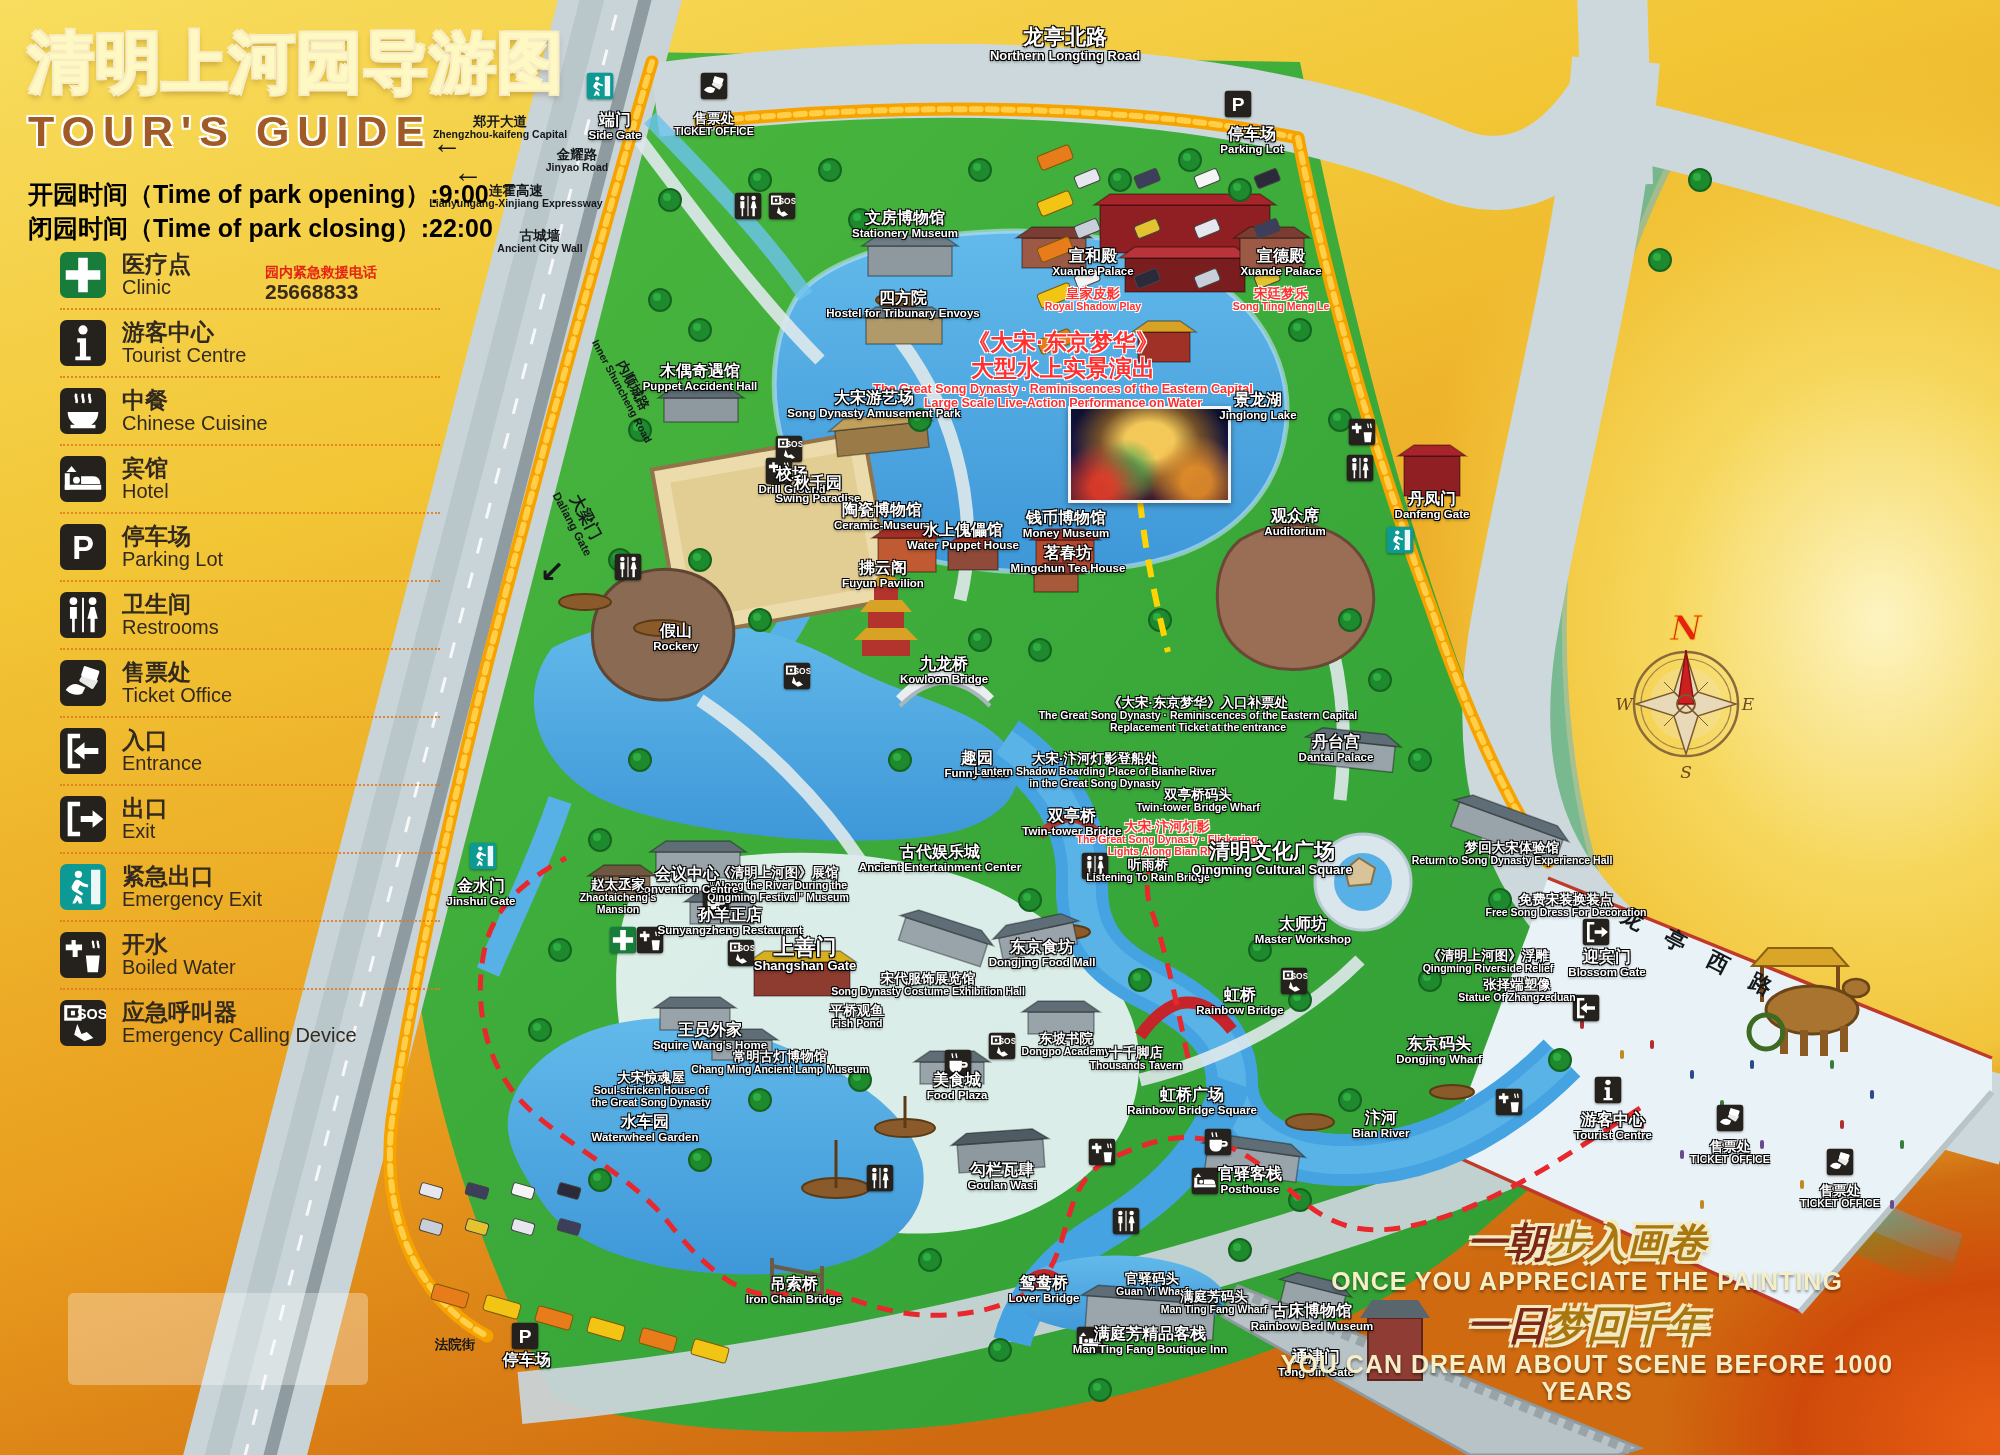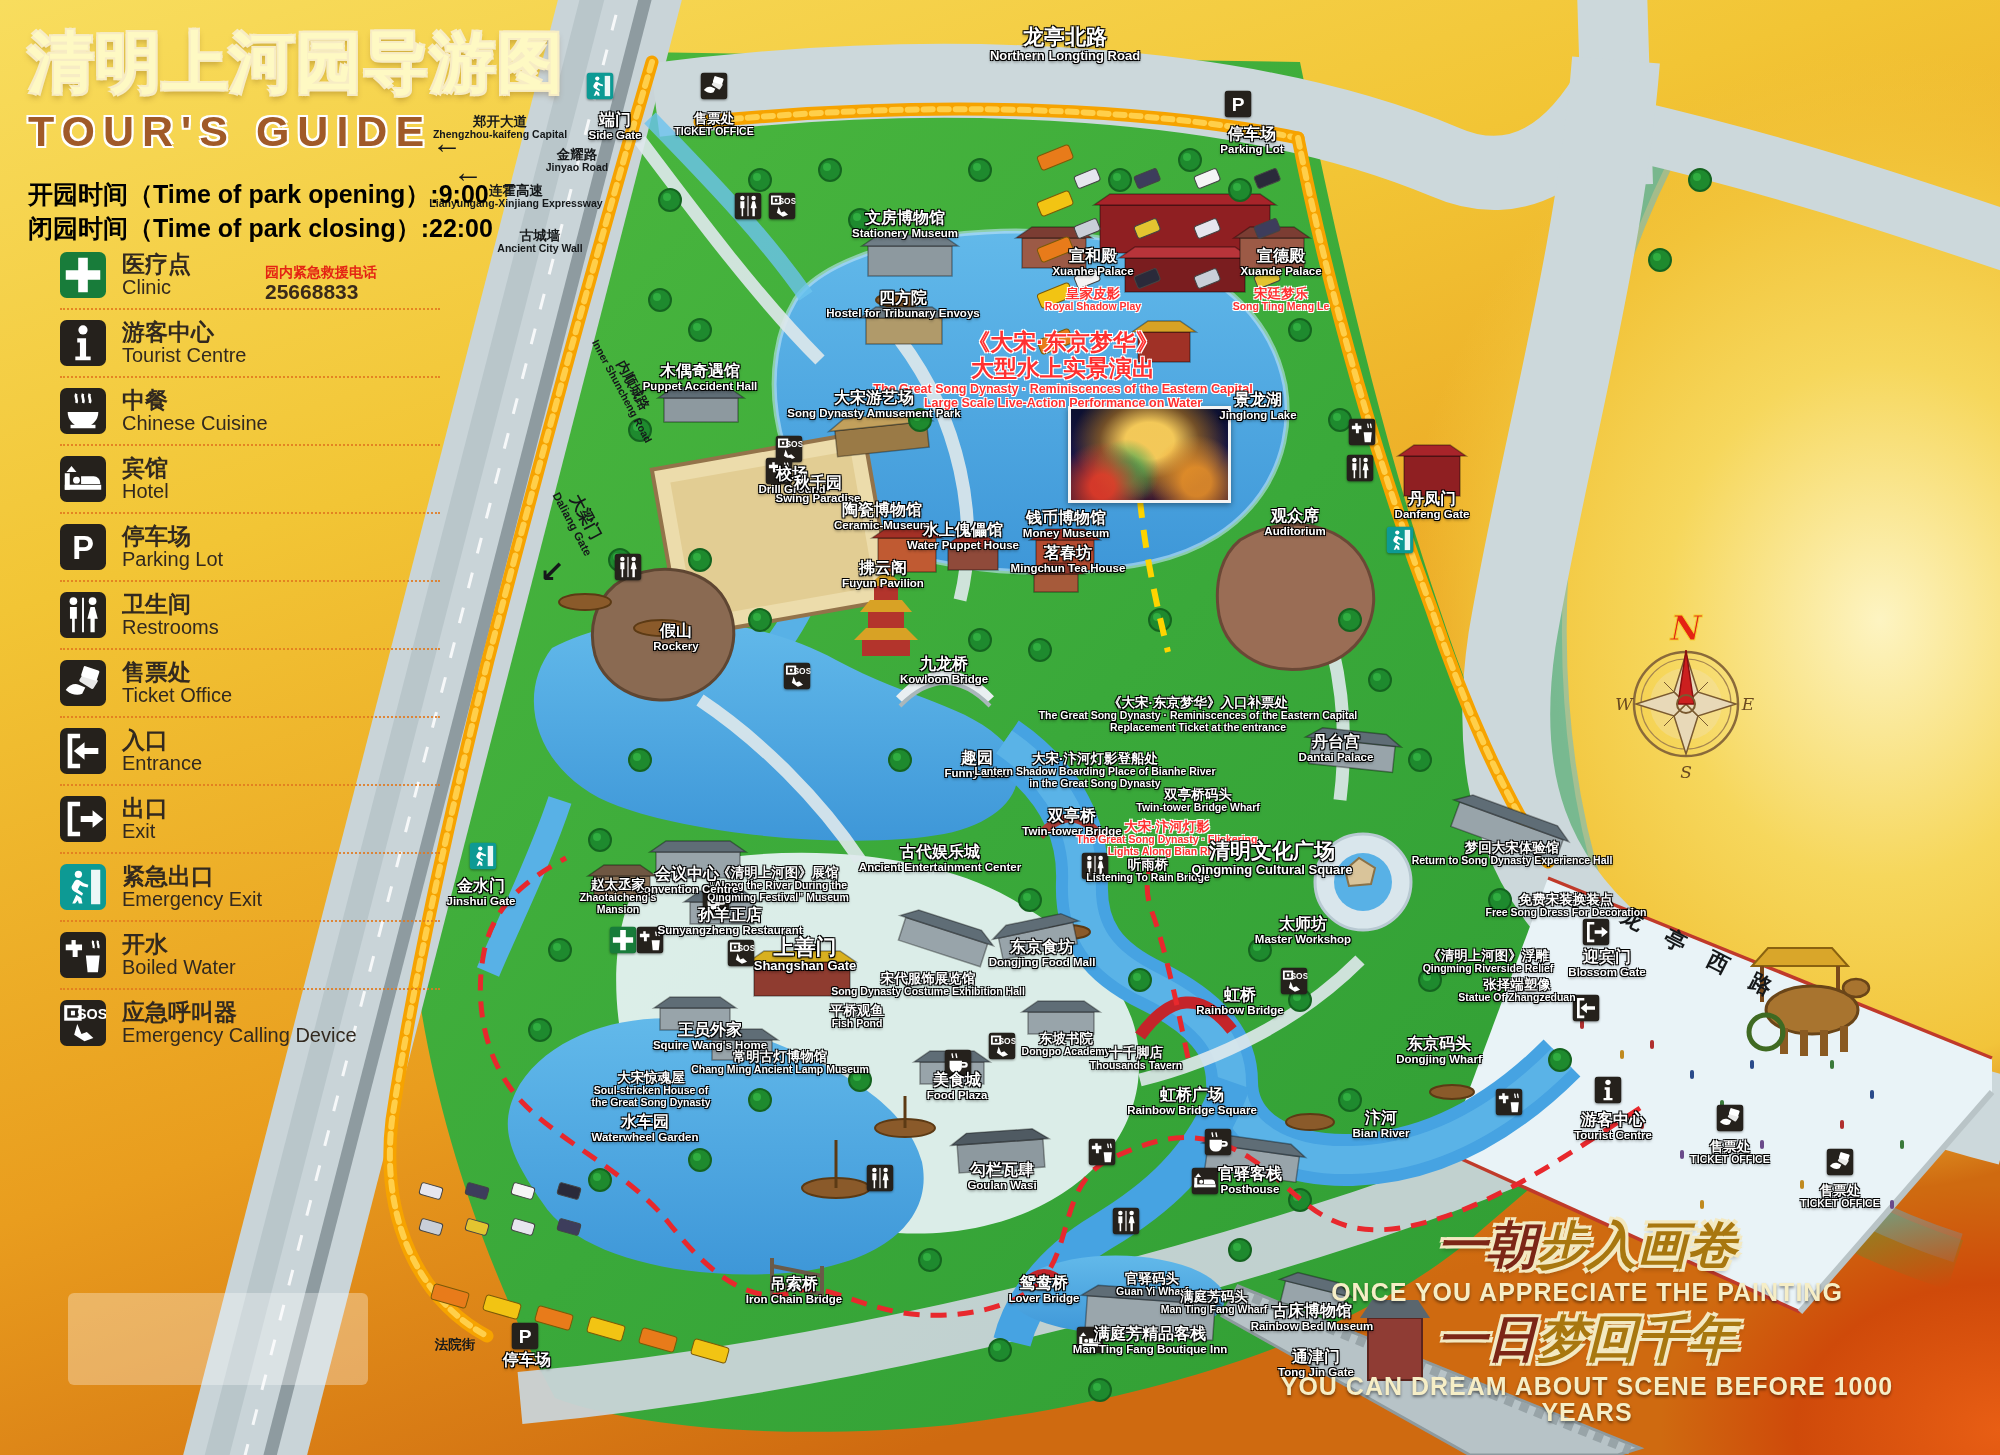--- a/index.html
+++ b/index.html
@@ -47,21 +47,21 @@
   #photo{position:absolute;left:1068px;top:406px;width:157px;height:91px;z-index:18;
      border:3px solid #f4f4f4;box-shadow:0 2px 6px rgba(0,0,0,.4);
      background:
        radial-gradient(circle at 20% 85%,rgba(230,60,40,.9) 0 8%,transparent 30%),
        radial-gradient(circle at 80% 80%,rgba(240,150,40,.85) 0 10%,transparent 32%),
        radial-gradient(circle at 35% 70%,rgba(40,160,80,.8) 0 9%,transparent 28%),
        radial-gradient(ellipse at 50% 35%,rgba(255,210,90,.95) 0 22%,rgba(180,120,30,.6) 45%,transparent 70%),
        linear-gradient(180deg,#0c1030 0%,#1a1646 55%,#3a1830 100%);}
   
   #slogan{position:absolute;left:1280px;top:1222px;width:614px;text-align:center;z-index:30;line-height:1.06;}
-  .sl-zh{font-family:Liberation Mono, monospace;font-size:50px;font-weight:bold;font-style:italic;
+  .sl-zh{font-family:Liberation Serif, serif;font-size:40px;font-weight:bold;font-style:italic;
      text-shadow:-3px -3px 0 #f3e9c2,3px -3px 0 #f3e9c2,-3px 3px 0 #f3e9c2,3px 3px 0 #f3e9c2,0 4px 5px rgba(0,0,0,.3);}
   .sl-zh .a{color:#7c2616;}
   .sl-zh .b{color:#a8770f;}
   .sl-en{font-size:25px;font-weight:bold;letter-spacing:1px;color:#f6eec6;
      text-shadow:0 2px 3px rgba(0,0,0,.45);margin:4px 0 10px;}
   
   #white-box{position:absolute;left:68px;top:1293px;width:300px;height:92px;z-index:25;
      background:rgba(255,255,255,.32);border-radius:6px;}
   #compass{position:absolute;left:1614px;top:612px;width:144px;height:176px;z-index:22;}
   #compass text{font-family:"DejaVu Serif","Liberation Serif",serif;}

